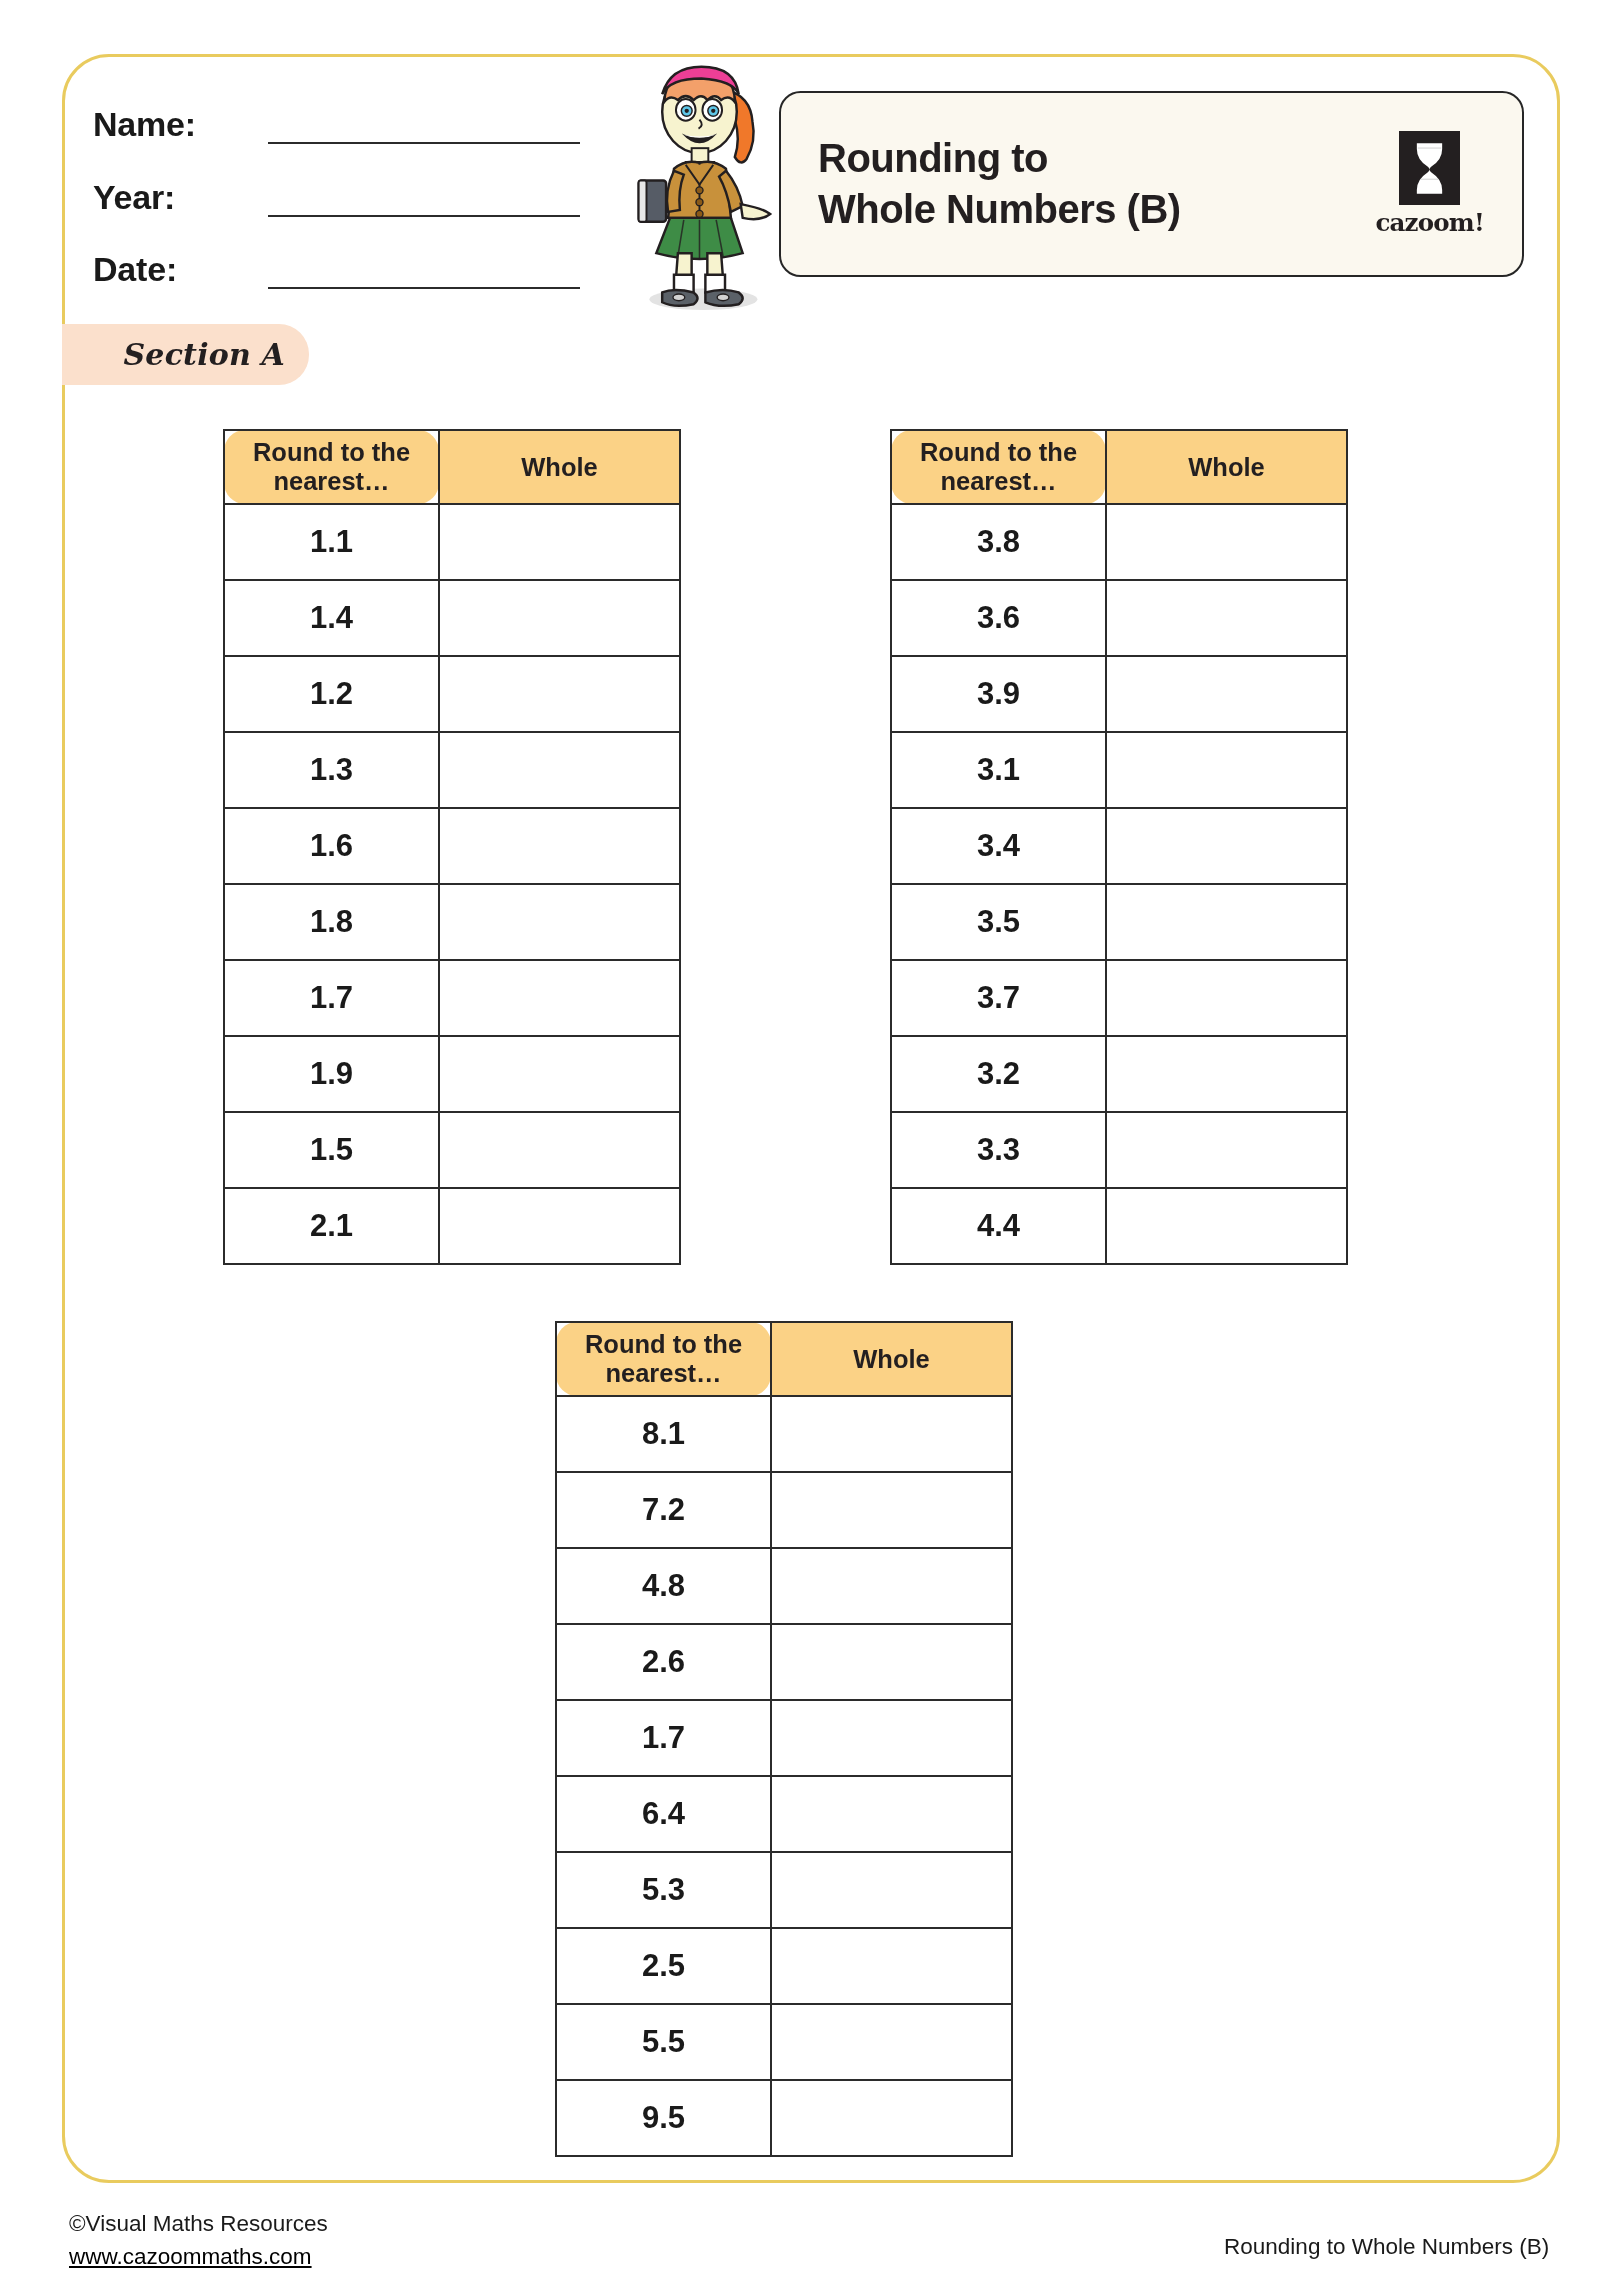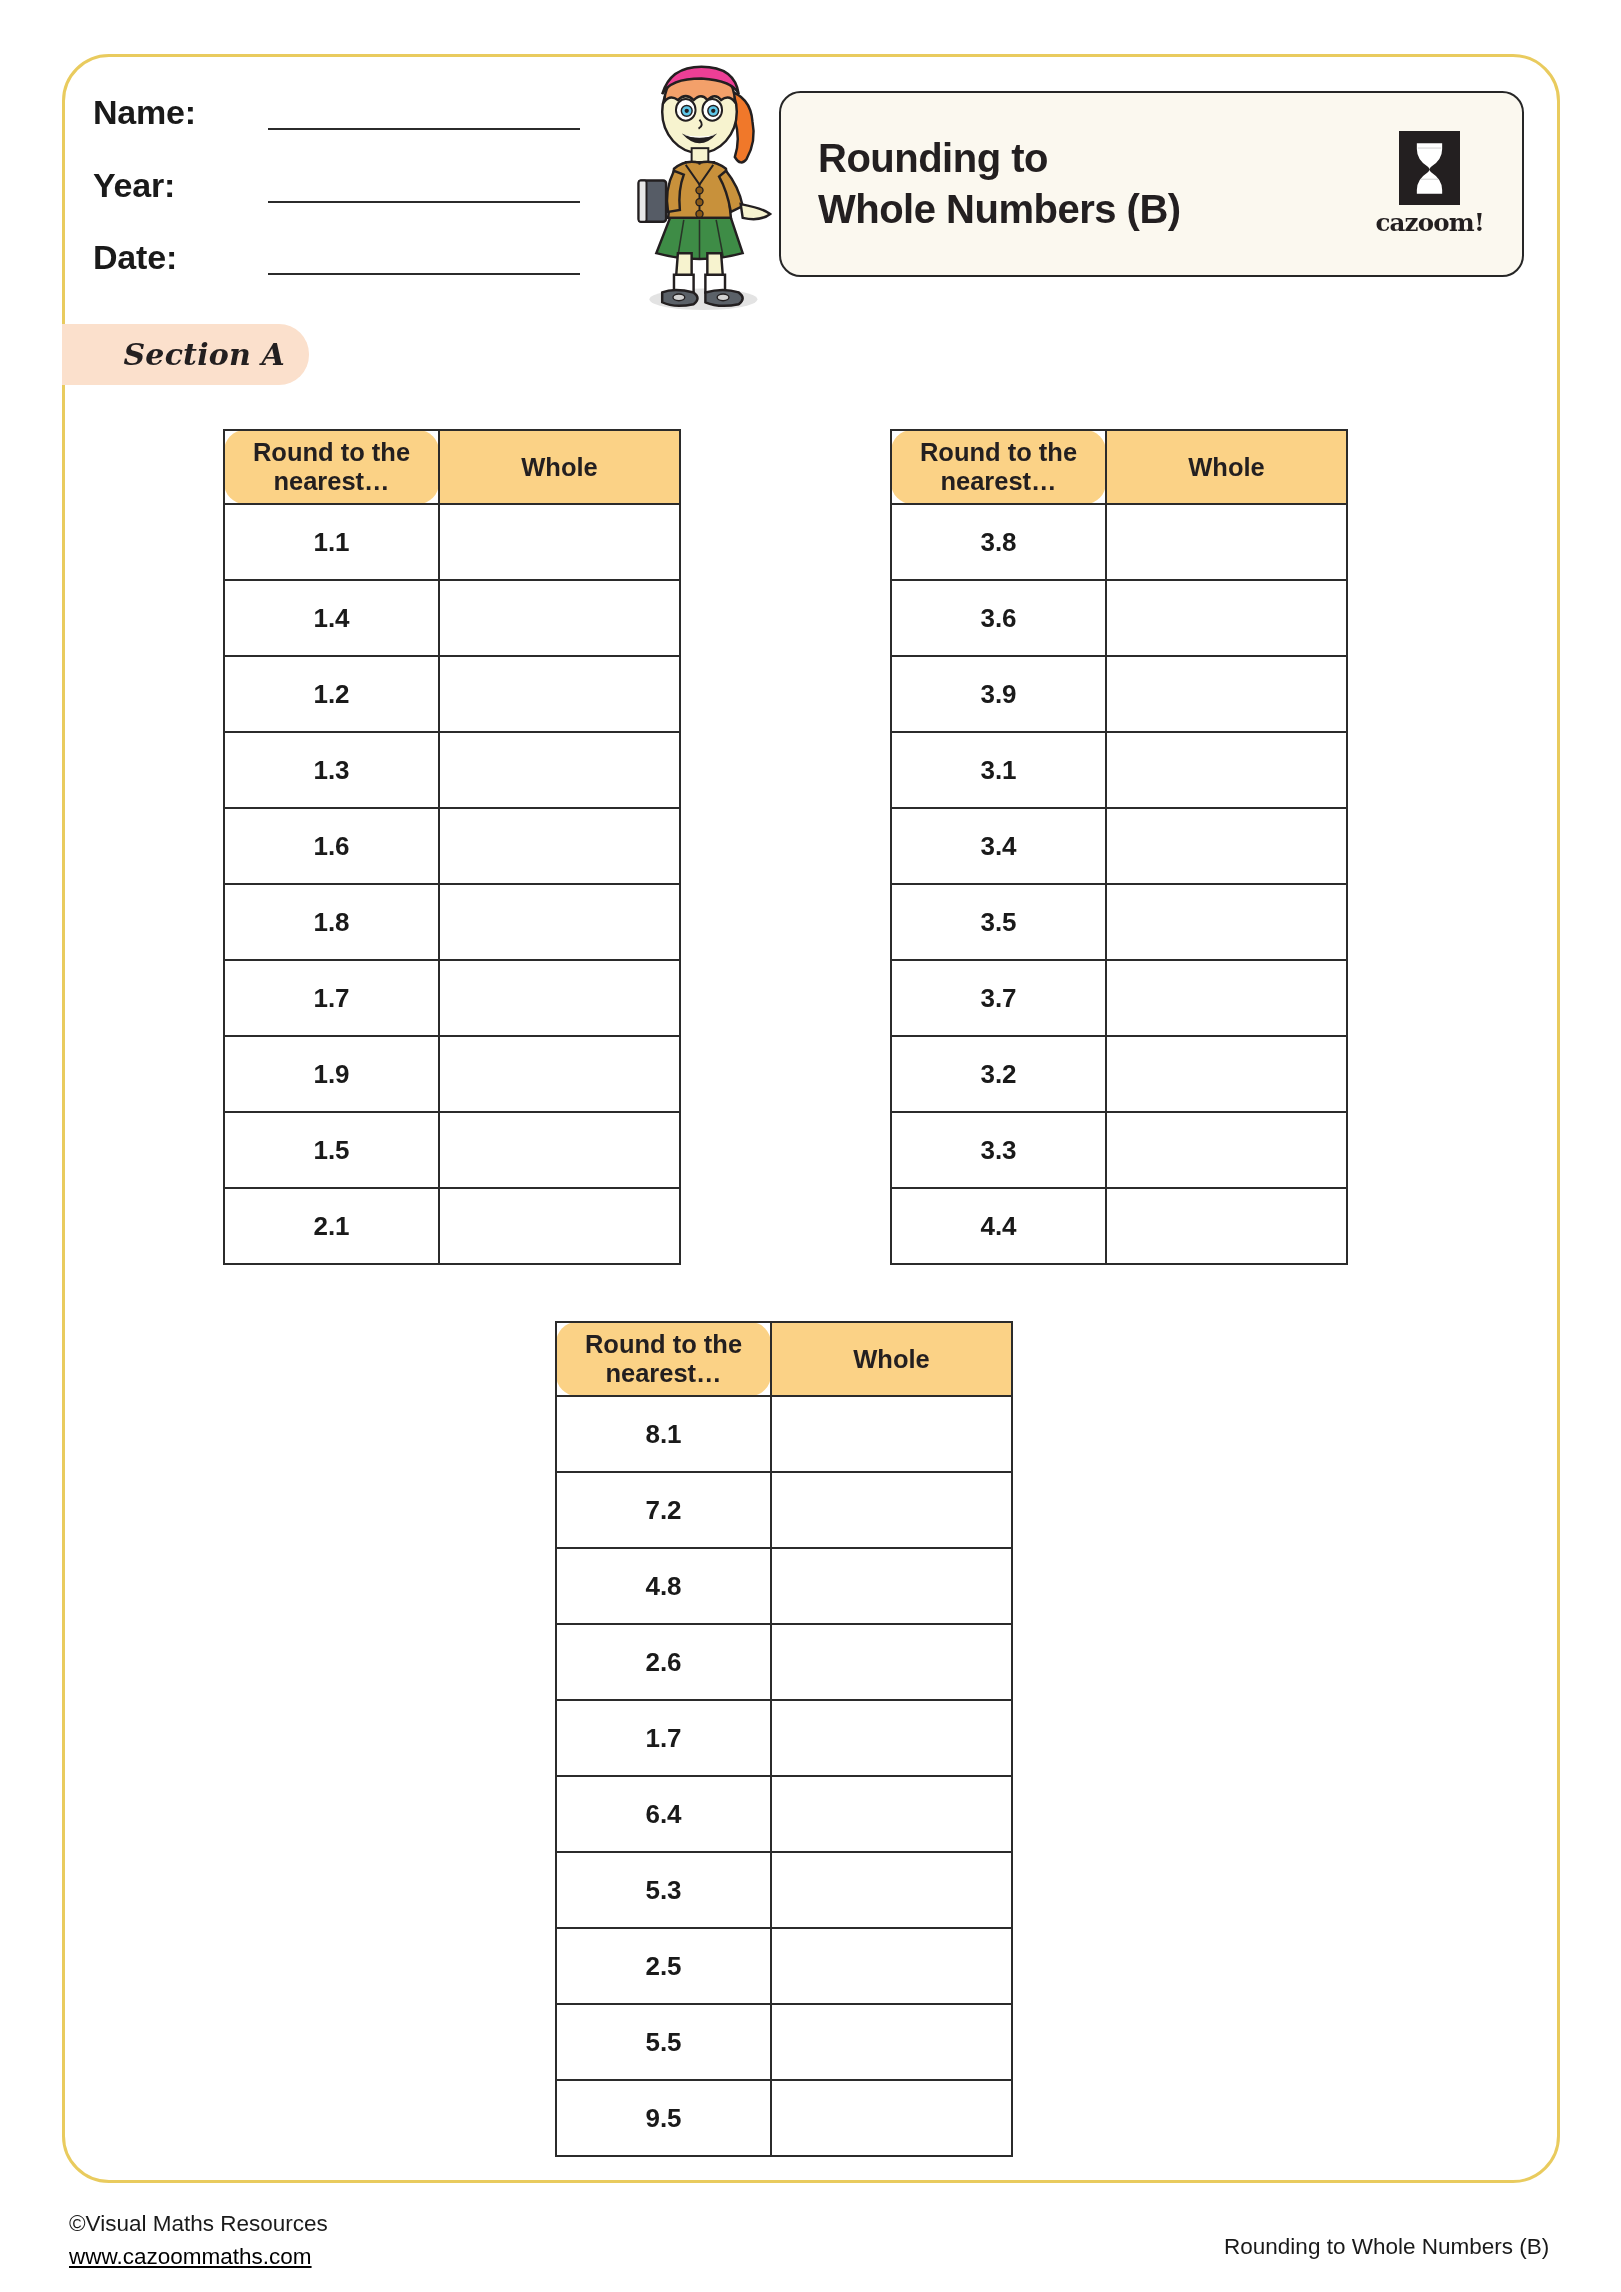--- a/index.html
+++ b/index.html
@@ -30,20 +30,21 @@
 
   
   .header-fields {
     position: absolute;
     left: 93px;
     top: 93px;
     width: 510px;
   }
   .field-row {
     display: flex;
+    align-items: flex-end;
     margin-bottom: 21.6px;
     height: 51px;
     gap: 36px;
   }
   .field-label {
     font-size: 34px;
     font-weight: bold;
     color: #1a1a1a;
     width: 127px;
     letter-spacing: -0.2px;
@@ -159,21 +160,21 @@
     line-height: 1.12;
     padding: 2px 3.9px;
     text-align: center;
     vertical-align: middle;
   }
   .rt-table td {
     background: #ffffff;
     height: 76px;
     text-align: center;
     vertical-align: middle;
-    font-size: 26px;
+    font-size: 31px;
     font-weight: bold;
     color: #1a1a1a;
   }
   .col-num { width: 215px; border-radius: 21px; }
   .col-ans { width: 241px; }
 
   #table-1 { left: 223px; top: 429px; }
   #table-2 { left: 890px; top: 429px; }
   #table-3 { left: 555px; top: 1321px; }
 

